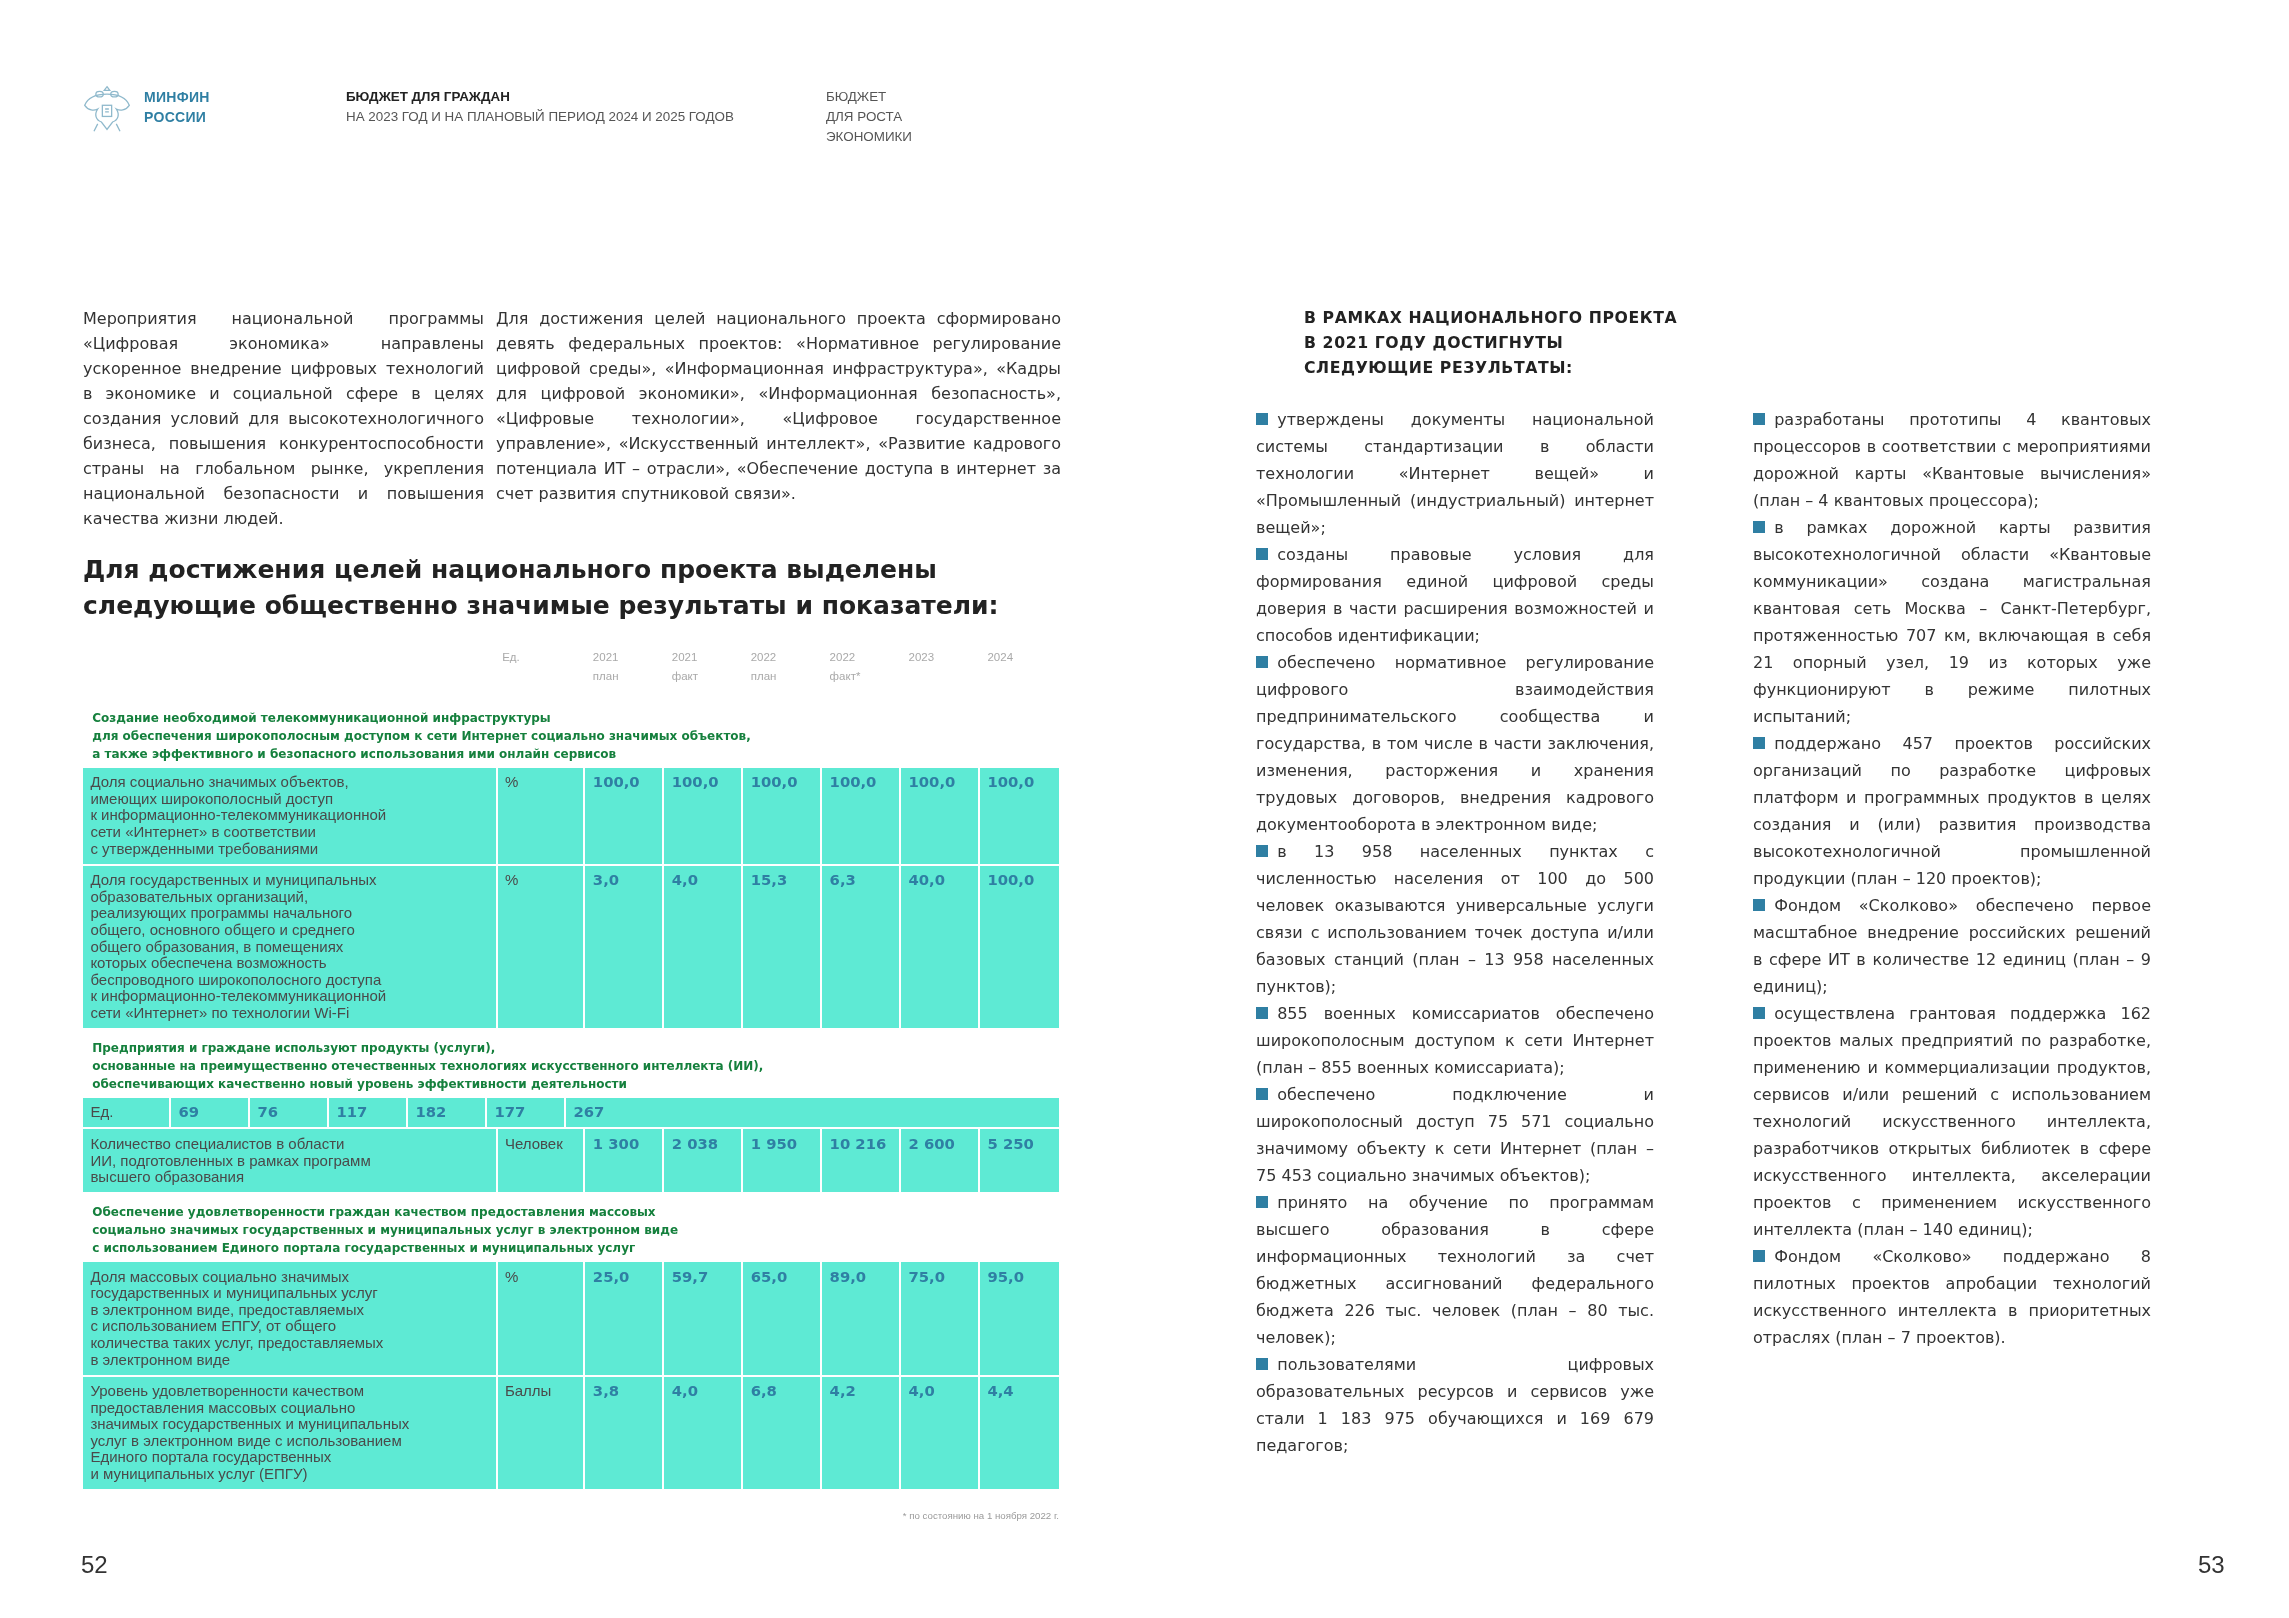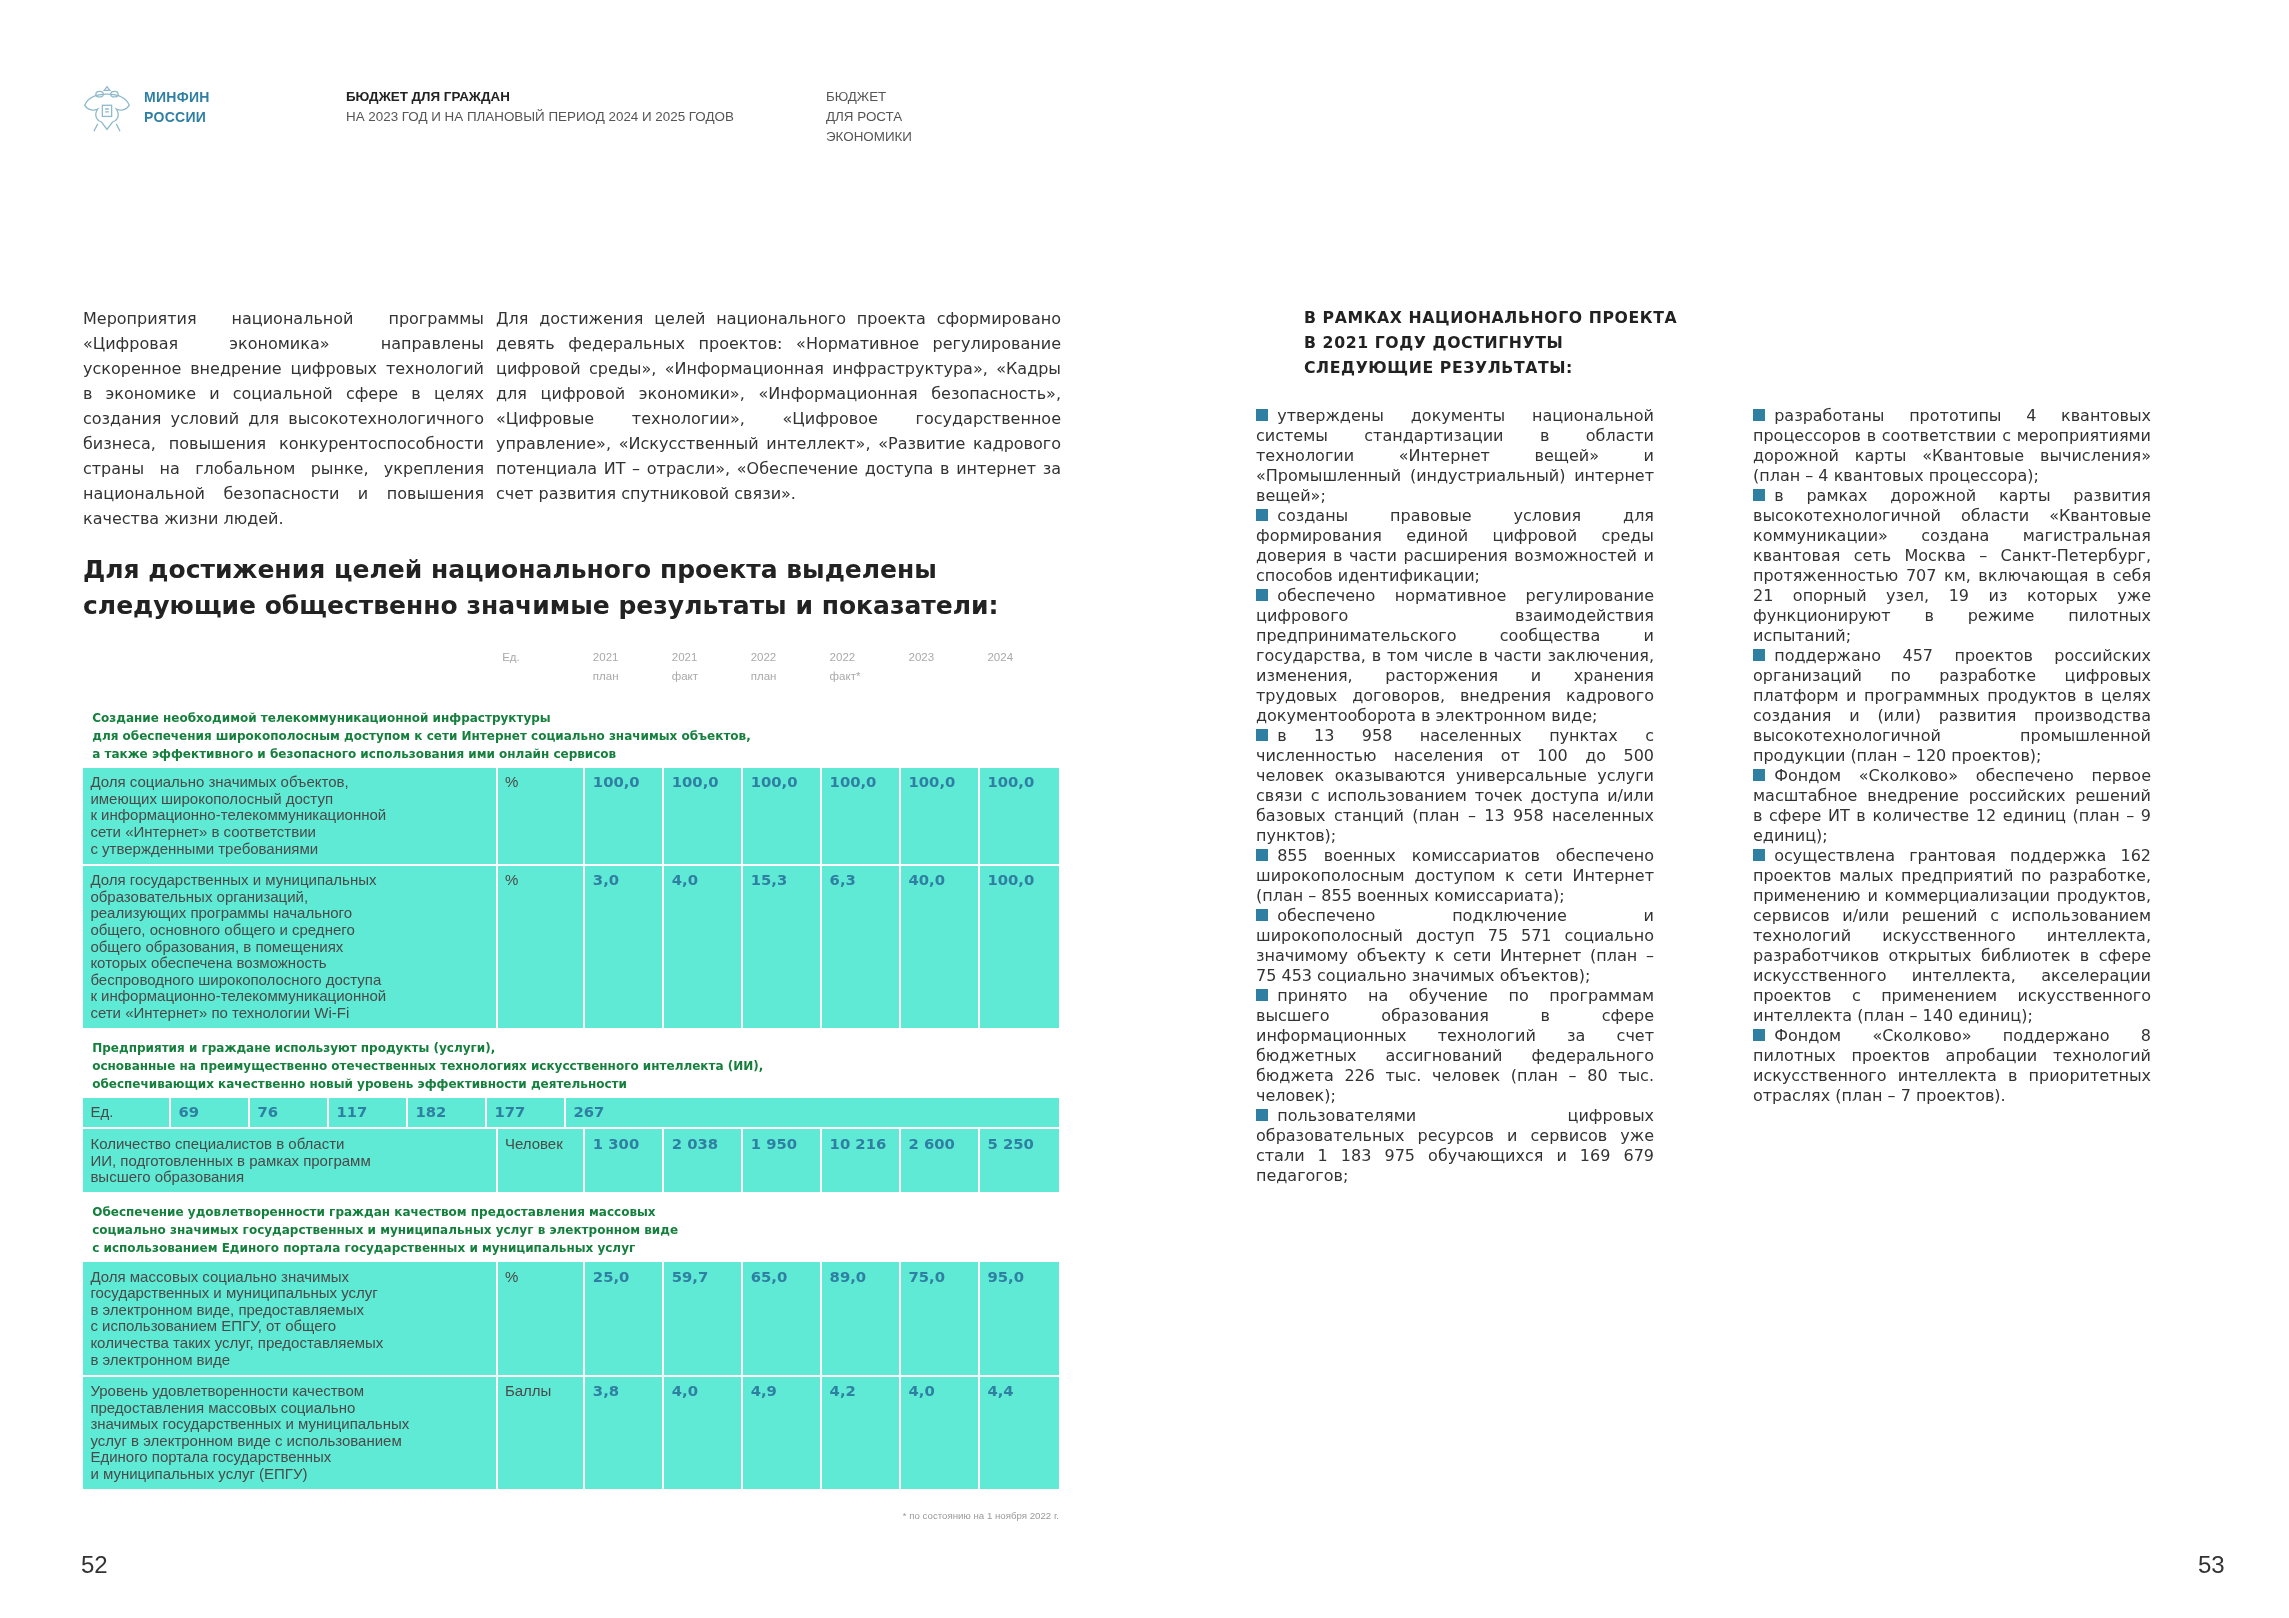--- a/index.html
+++ b/index.html
@@ -35,21 +35,21 @@
   .cell-val { width: 79px; font-family: "DejaVu Sans", sans-serif; font-weight: bold; font-size: 14.8px; line-height: 16.6px; color: #2f7fa3; }
 
   .footnote { position: absolute; left: 784px; top: 1510px; width: 275px; text-align: right; font-family: "Liberation Sans", sans-serif; font-size: 9.7px; color: #9a9a9a; }
 
   .page-num { position: absolute; top: 1551px; font-family: "Liberation Sans", sans-serif; font-size: 24px; color: #333; }
   .pn-left { left: 81px; }
   .pn-right { left: 2198px; }
 
   .results-title { position: absolute; left: 1304px; top: 305px; width: 397px; font-size: 15.7px; line-height: 25px; font-weight: bold; color: #222; letter-spacing: 0.6px; }
 
-  .bullet-col { position: absolute; width: 398px; font-size: 16px; line-height: 20px; color: #333; text-align: justify; }
+  .bullet-col { position: absolute; width: 398px; font-size: 16px; line-height: 27px; color: #333; text-align: justify; }
   .bc-1 { left: 1256px; top: 406px; }
   .bc-2 { left: 1753px; top: 406px; }
   .bullet-item { margin: 0; }
   .bullet-mark { display: inline-block; width: 12px; height: 12px; background: #2f7fa3; margin-right: 9.2px; vertical-align: 0px; }
 </style>
 </head>
 <body>
 
 <div class="page-header">
   <div class="logo">
@@ -167,21 +167,21 @@
         <div class="cell cell-val">65,0</div>
         <div class="cell cell-val">89,0</div>
         <div class="cell cell-val">75,0</div>
         <div class="cell cell-val">95,0</div>
       </div>
       <div class="data-row">
         <div class="cell cell-label">Уровень удовлетворенности качеством<br>предоставления массовых социально<br>значимых государственных и муниципальных<br>услуг в электронном виде с использованием<br>Единого портала государственных<br>и муниципальных услуг (ЕПГУ)</div>
         <div class="cell cell-unit">Баллы</div>
         <div class="cell cell-val">3,8</div>
         <div class="cell cell-val">4,0</div>
-        <div class="cell cell-val">4,9</div>
+        <div class="cell cell-val">6,8</div>
         <div class="cell cell-val">4,2</div>
         <div class="cell cell-val">4,0</div>
         <div class="cell cell-val">4,4</div>
       </div>
     </div>
 </div>
 
 <div class="footnote">* по состоянию на 1 ноября 2022 г.</div>
 <div class="page-num pn-left">52</div>
 

